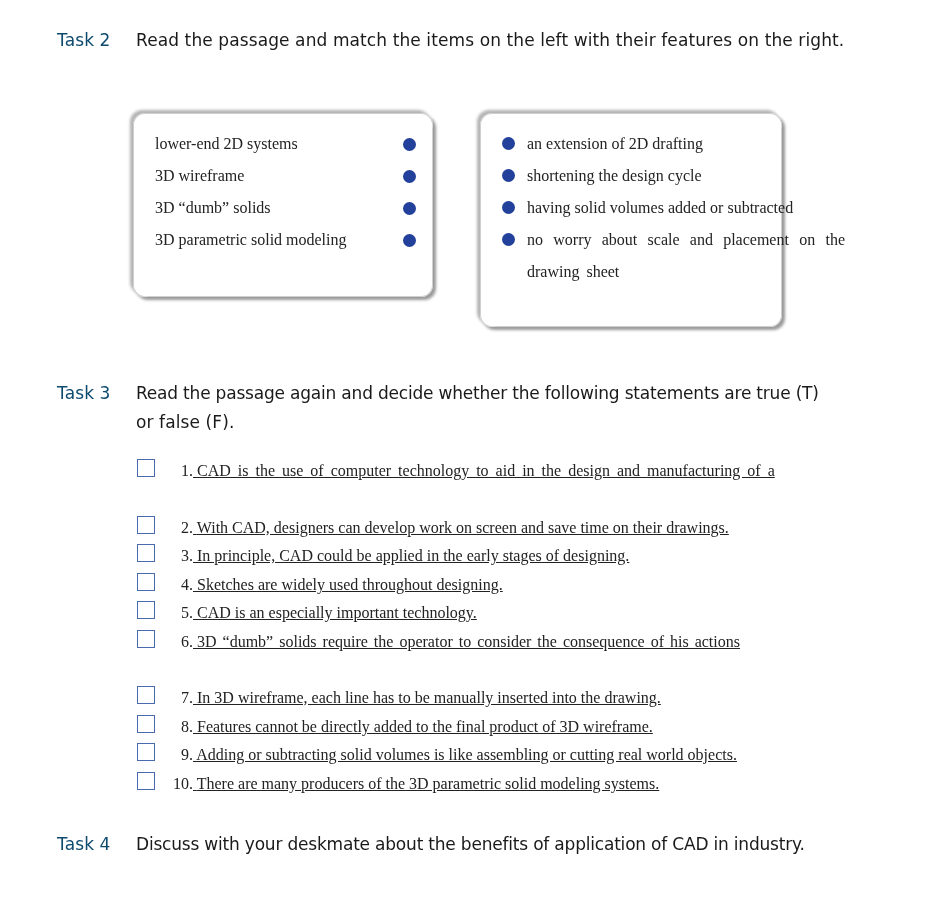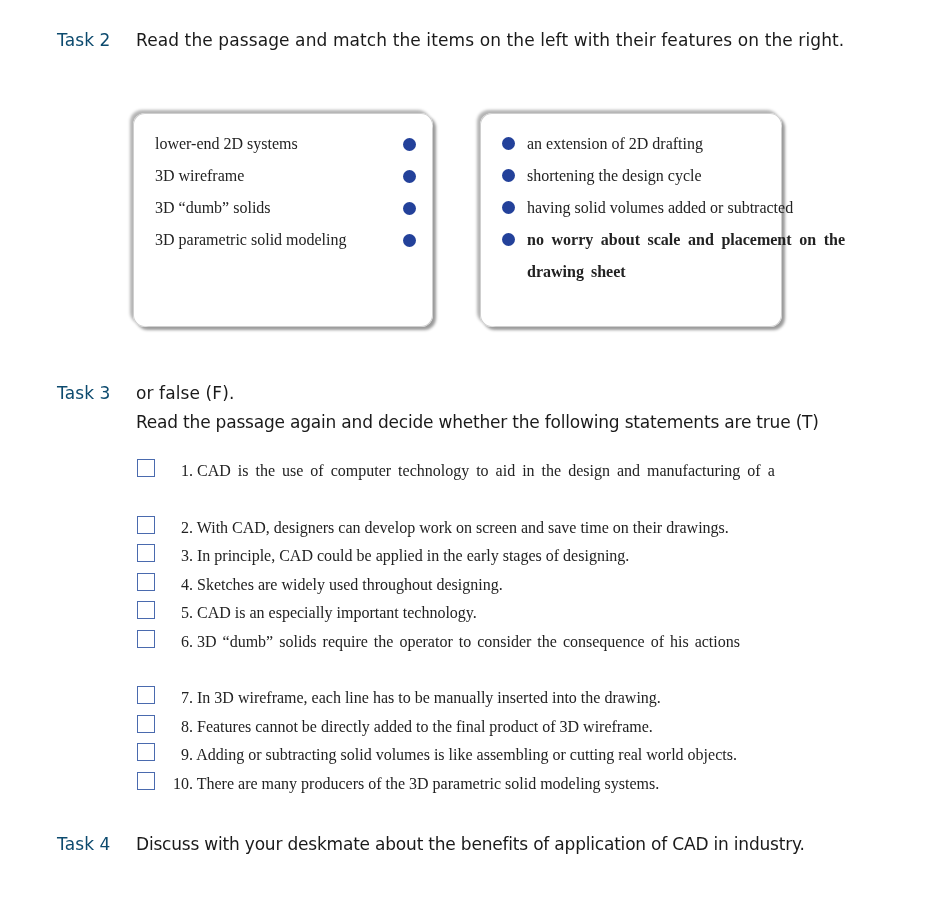--- a/index.html
+++ b/index.html
@@ -26,57 +26,58 @@
   }
   .mbox::after {
     content: "";
     position: absolute;
     left: 4px; top: 4px; right: 0; bottom: 0;
     border-radius: 12px;
     border-left: 2px solid #fff;
     border-top: 2px solid #fff;
     pointer-events: none;
   }
-  .left-box  { left: 133px; top: 113px; width: 300px; height: 214px; }
+  .left-box  { left: 133px; top: 113px; width: 300px; height: 184px; }
   .right-box { left: 480px; top: 113px; width: 302px; height: 214px; }
 
   .left-item {
     position: absolute; left: 22px;
     font-size: 16px;
   }
   .left-dot {
     position: absolute; left: 270px;
     width: 13px; height: 13px; border-radius: 50%;
     background: #23419a;
   }
   .right-dot {
     position: absolute; left: 22px;
     width: 13px; height: 13px; border-radius: 50%;
     background: #23419a;
   }
   .right-item {
     position: absolute; left: 47px; width: 318px;
     font-size: 16px; line-height: 32px;
   }
-  .justify { text-align: justify; text-align-last: left; font-weight: bold; }
+  .justify { text-align: justify; text-align-last: left; }
 
   
   .stmt-row { position: absolute; left: 137px; width: 730px; }
   .checkbox {
     position: absolute; left: 0; top: 2px;
     width: 18px; height: 18px;
     border: 1.5px solid #4a6aae;
     box-sizing: border-box;
     background: #fff;
     cursor: pointer;
   }
   .stmt-text {
     position: absolute; left: 44px; right: 14px;
     font-size: 16px; line-height: 28.5px;
     text-align: justify;
+    text-decoration: underline;
   }
   .stmt-num { display: inline-block; }
   .stmt-cont { display: block; padding-left: 20px; }
 </style>
 </head>
 <body>
 
 <div class="task-head" style="left:57px; top:30px;">
   <span class="task-label" style="width:79px;">Task 2</span><span class="task-text">Read the passage and match the items on the left with their features on the right.</span>
 </div>
@@ -104,22 +105,22 @@
 
   <div class="right-dot" style="top:88px;"></div>
   <div class="right-item serif" style="top:79px;">having solid volumes added or subtracted</div>
 
   <div class="right-dot" style="top:120px;"></div>
   <div class="right-item serif justify" style="top:111px; word-spacing:3px;">no worry about scale and placement on the drawing sheet</div>
 </div>
 
 <div class="task-head" style="left:57px; top:383px; width:810px;">
   <span class="task-label" style="width:79px; vertical-align:top;">Task 3</span><span class="task-text" style="width:728px; line-height:29px; margin-top:-4px;">
+    <span style="display:block; white-space:nowrap; letter-spacing:-0.2px;">Read the passage again and decide whether the following statements are true (T)</span>
     <span style="display:block;">or false (F).</span>
-    <span style="display:block; white-space:nowrap; letter-spacing:-0.2px;">Read the passage again and decide whether the following statements are true (T)</span>
   </span>
 </div>
 
 <div class="stmt-row" style="top:457px;">
   <div class="checkbox"></div>
   <div class="stmt-text serif">
     <span class="stmt-num">1.</span>
     <span style="word-spacing:3px;">CAD is the use of computer technology to aid in the design and manufacturing of a</span>
   </div>
 </div>

